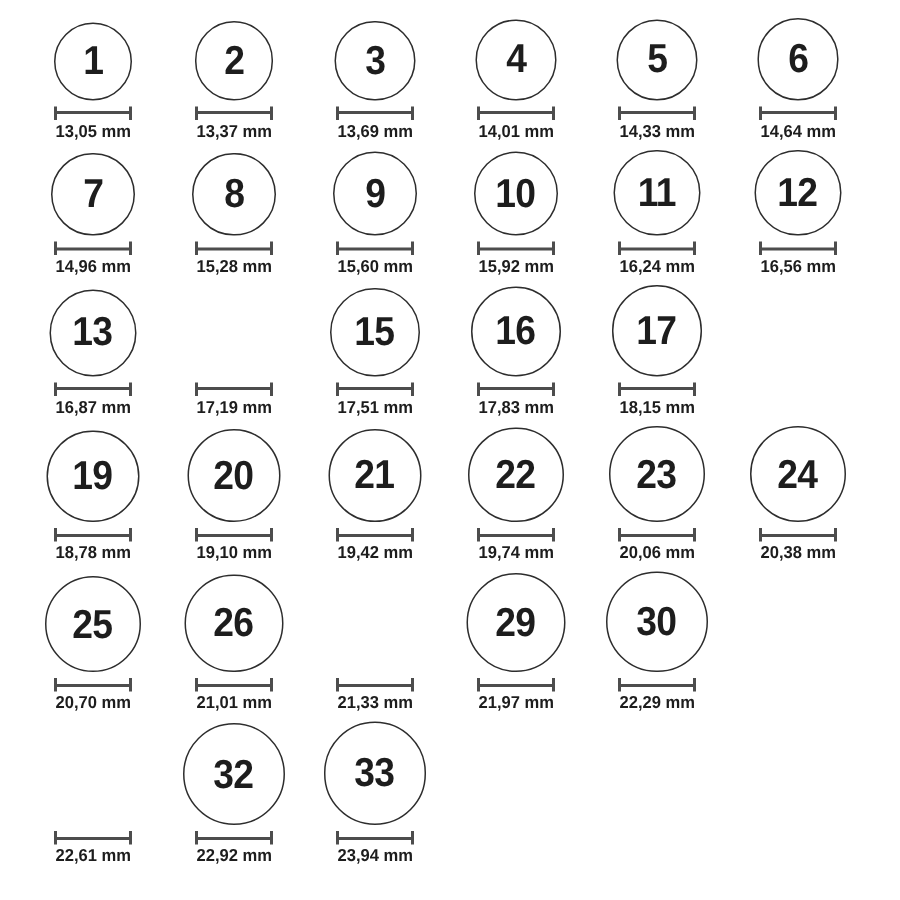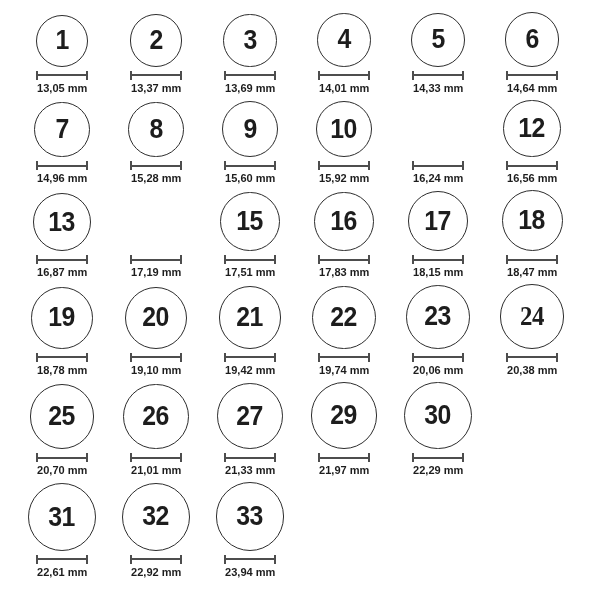--- a/index.html
+++ b/index.html
@@ -164,20 +164,23 @@
       <div class="cell">
     <div class="circle" style="width: 56.77px; height: 56.77px;">
       <span class="num">10</span>
     </div>
     <div class="ruler">
       <div class="ruler-line"></div>
     </div>
     <div class="mm-label">15,92 mm</div>
   </div>
       <div class="cell">
+    <div class="circle" style="width: 57.3px; height: 57.3px;">
+      <span class="num">11</span>
+    </div>
     <div class="ruler">
       <div class="ruler-line"></div>
     </div>
     <div class="mm-label">16,24 mm</div>
   </div>
       <div class="cell">
     <div class="circle" style="width: 57.83px; height: 57.83px;">
       <span class="num">12</span>
     </div>
     <div class="ruler">
@@ -222,29 +225,20 @@
   </div>
       <div class="cell">
     <div class="circle" style="width: 60.48px; height: 60.48px;">
       <span class="num">17</span>
     </div>
     <div class="ruler">
       <div class="ruler-line"></div>
     </div>
     <div class="mm-label">18,15 mm</div>
   </div>
-      <div class="cell">
-    <div class="circle" style="width: 61.01px; height: 61.01px;">
-      <span class="num">18</span>
-    </div>
-    <div class="ruler">
-      <div class="ruler-line"></div>
-    </div>
-    <div class="mm-label">18,47 mm</div>
-  </div>
     </div>
     <div class="row">
       <div class="cell">
     <div class="circle" style="width: 61.54px; height: 61.54px;">
       <span class="num">19</span>
     </div>
     <div class="ruler">
       <div class="ruler-line"></div>
     </div>
     <div class="mm-label">18,78 mm</div>
@@ -279,21 +273,21 @@
       <div class="cell">
     <div class="circle" style="width: 63.66px; height: 63.66px;">
       <span class="num">23</span>
     </div>
     <div class="ruler">
       <div class="ruler-line"></div>
     </div>
     <div class="mm-label">20,06 mm</div>
   </div>
       <div class="cell">
-    <div class="circle" style="width: 64.19px; height: 64.19px; font-family: Liberation Serif, serif;">
+    <div class="circle" style="width: 64.19px; height: 64.19px;">
       <span class="num">24</span>
     </div>
     <div class="ruler">
       <div class="ruler-line"></div>
     </div>
     <div class="mm-label">20,38 mm</div>
   </div>
     </div>
     <div class="row">
       <div class="cell">
@@ -308,23 +302,20 @@
       <div class="cell">
     <div class="circle" style="width: 65.25px; height: 65.25px;">
       <span class="num">26</span>
     </div>
     <div class="ruler">
       <div class="ruler-line"></div>
     </div>
     <div class="mm-label">21,01 mm</div>
   </div>
       <div class="cell">
-    <div class="circle" style="width: 65.78px; height: 65.78px;">
-      <span class="num">27</span>
-    </div>
     <div class="ruler">
       <div class="ruler-line"></div>
     </div>
     <div class="mm-label">21,33 mm</div>
   </div>
       <div class="cell">
     <div class="circle" style="width: 66.84px; height: 66.84px; text-align: center;">
       <span class="num">29</span>
     </div>
     <div class="ruler">
@@ -337,23 +328,20 @@
       <span class="num">30</span>
     </div>
     <div class="ruler">
       <div class="ruler-line"></div>
     </div>
     <div class="mm-label">22,29 mm</div>
   </div>
     </div>
     <div class="row">
       <div class="cell">
-    <div class="circle" style="width: 67.9px; height: 67.9px;">
-      <span class="num">31</span>
-    </div>
     <div class="ruler">
       <div class="ruler-line"></div>
     </div>
     <div class="mm-label">22,61 mm</div>
   </div>
       <div class="cell">
     <div class="circle" style="width: 68.43px; height: 68.43px;">
       <span class="num">32</span>
     </div>
     <div class="ruler">

